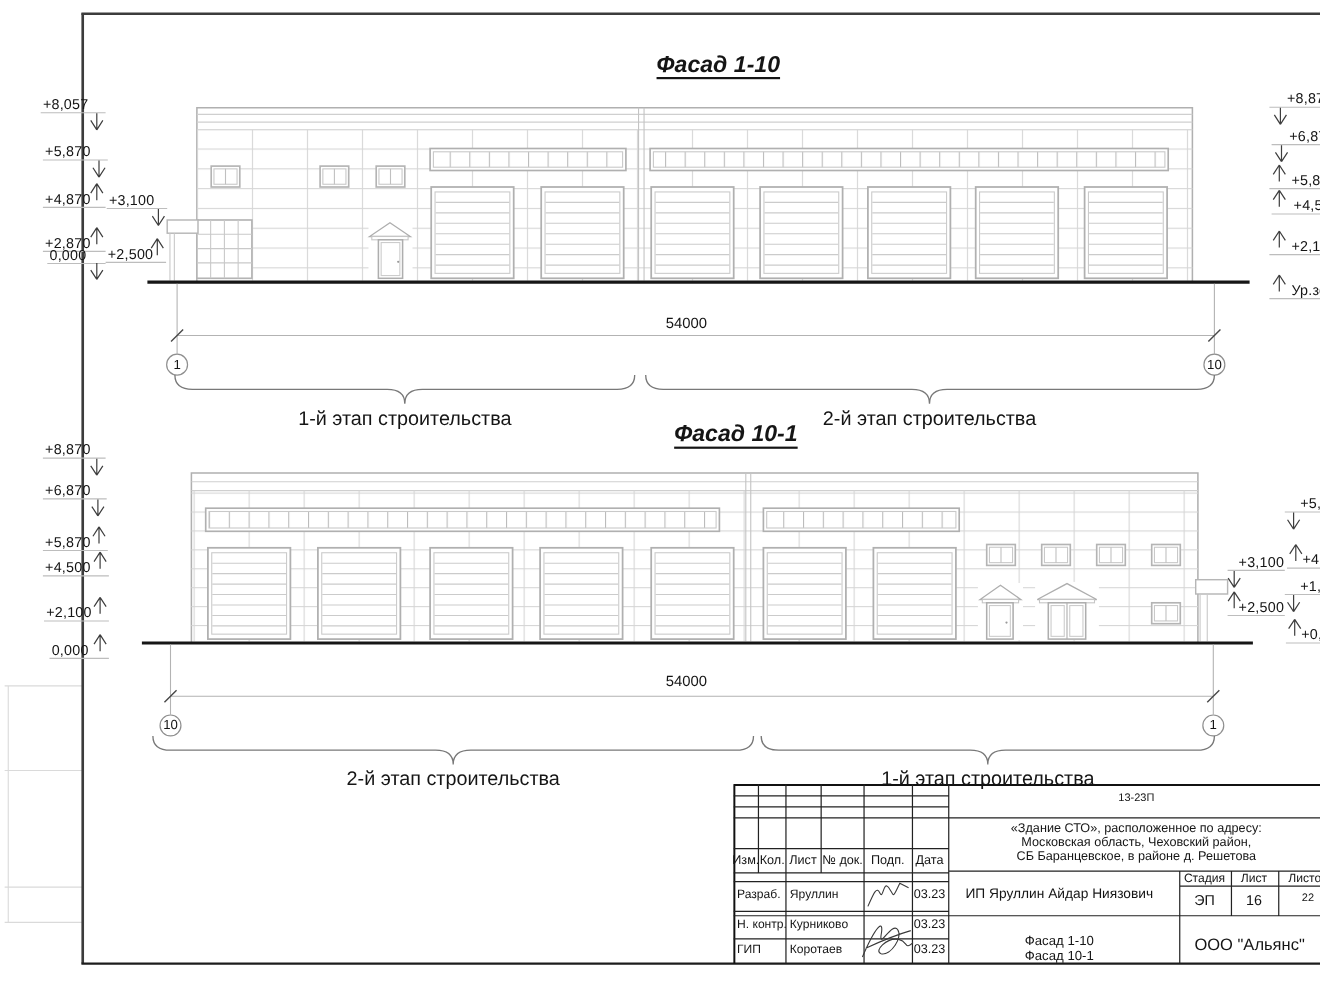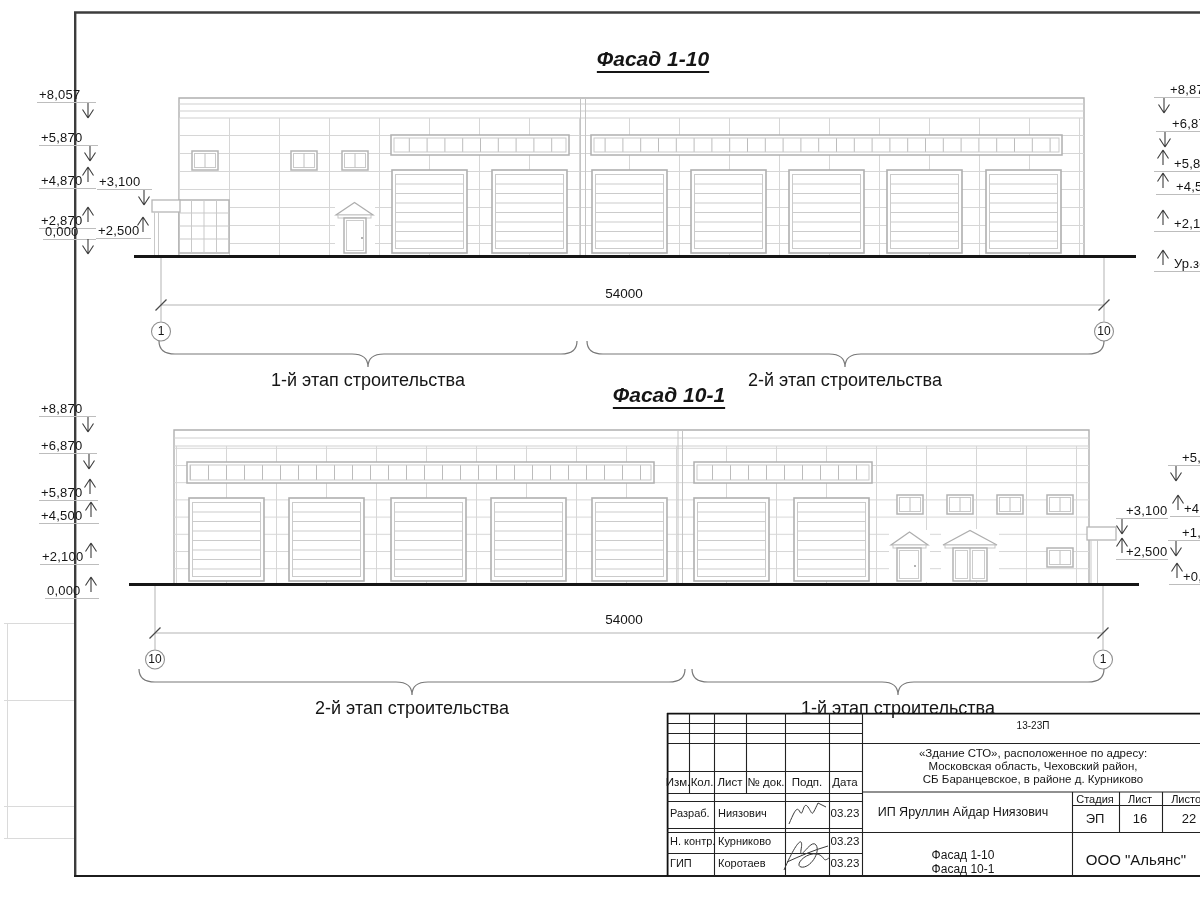--- a/index.html
+++ b/index.html
@@ -252,40 +252,40 @@
   <span class="t mk" style="left:1179px;top:570px">+0,870</span>
   <span class="t dim" style="left:620px;top:613px">54000</span>
   <span class="t ax" style="left:151px;top:659px">10</span>
   <span class="t ax" style="left:1099px;top:659px">1</span>
   <span class="t bl" style="left:408px;top:699px">2-й этап строительства</span>
   <span class="t bl" style="left:894px;top:699px">1-й этап строительства</span>
 
   <span class="t ts" style="left:1029px;top:721px;font-size:10px">13-23П</span>
   <span class="t ts" style="left:1029px;top:748px">«Здание СТО», расположенное по адресу:</span>
   <span class="t ts" style="left:1029px;top:761px">Московская область, Чеховский район,</span>
-  <span class="t ts" style="left:1029px;top:774px">СБ Баранцевское, в районе д. Курниково</span>
+  <span class="t ts" style="left:1029px;top:774px">СБ Баранцевское, в районе д. Решетова</span>
   <span class="t ts" style="left:674px;top:777px">Изм.</span>
   <span class="t ts" style="left:698px;top:777px">Кол.</span>
   <span class="t ts" style="left:726px;top:777px">Лист</span>
   <span class="t ts" style="left:762px;top:777px">№ док.</span>
   <span class="t ts" style="left:803px;top:777px">Подп.</span>
   <span class="t ts" style="left:841px;top:777px">Дата</span>
   <span class="t tl" style="left:666px;top:808px">Разраб.</span>
-  <span class="t tl" style="left:714px;top:808px">Ниязович</span>
+  <span class="t tl" style="left:714px;top:808px">Яруллин</span>
   <span class="t ts" style="left:841px;top:808px">03.23</span>
   <span class="t tl" style="left:666px;top:836px">Н. контр.</span>
   <span class="t tl" style="left:714px;top:836px">Курниково</span>
   <span class="t ts" style="left:841px;top:836px">03.23</span>
   <span class="t tl" style="left:666px;top:858px">ГИП</span>
   <span class="t tl" style="left:714px;top:858px">Коротаев</span>
   <span class="t ts" style="left:841px;top:858px">03.23</span>
   <span class="t ts" style="left:959px;top:806px;font-size:12.5px">ИП Яруллин Айдар Ниязович</span>
   <span class="t ts" style="left:1091px;top:794px;font-size:11px">Стадия</span>
   <span class="t ts" style="left:1136px;top:794px;font-size:11px">Лист</span>
   <span class="t ts" style="left:1185px;top:794px;font-size:11px">Листов</span>
   <span class="t ts" style="left:1091px;top:812px;font-size:13px">ЭП</span>
   <span class="t ts" style="left:1136px;top:812px;font-size:13px">16</span>
-  <span class="t ts" style="left:1185px;top:812px;font-size:13px">22</span>
+  <span class="t ts" style="left:1185px;top:812px;font-size:10px">22</span>
   <span class="t ts" style="left:959px;top:849px;font-size:12px">Фасад 1-10</span>
   <span class="t ts" style="left:959px;top:863px;font-size:12px">Фасад 10-1</span>
   <span class="t ts" style="left:1132px;top:852px;font-size:15px">ООО "Альянс"</span>
 
 </div>
 
 </body></html>

